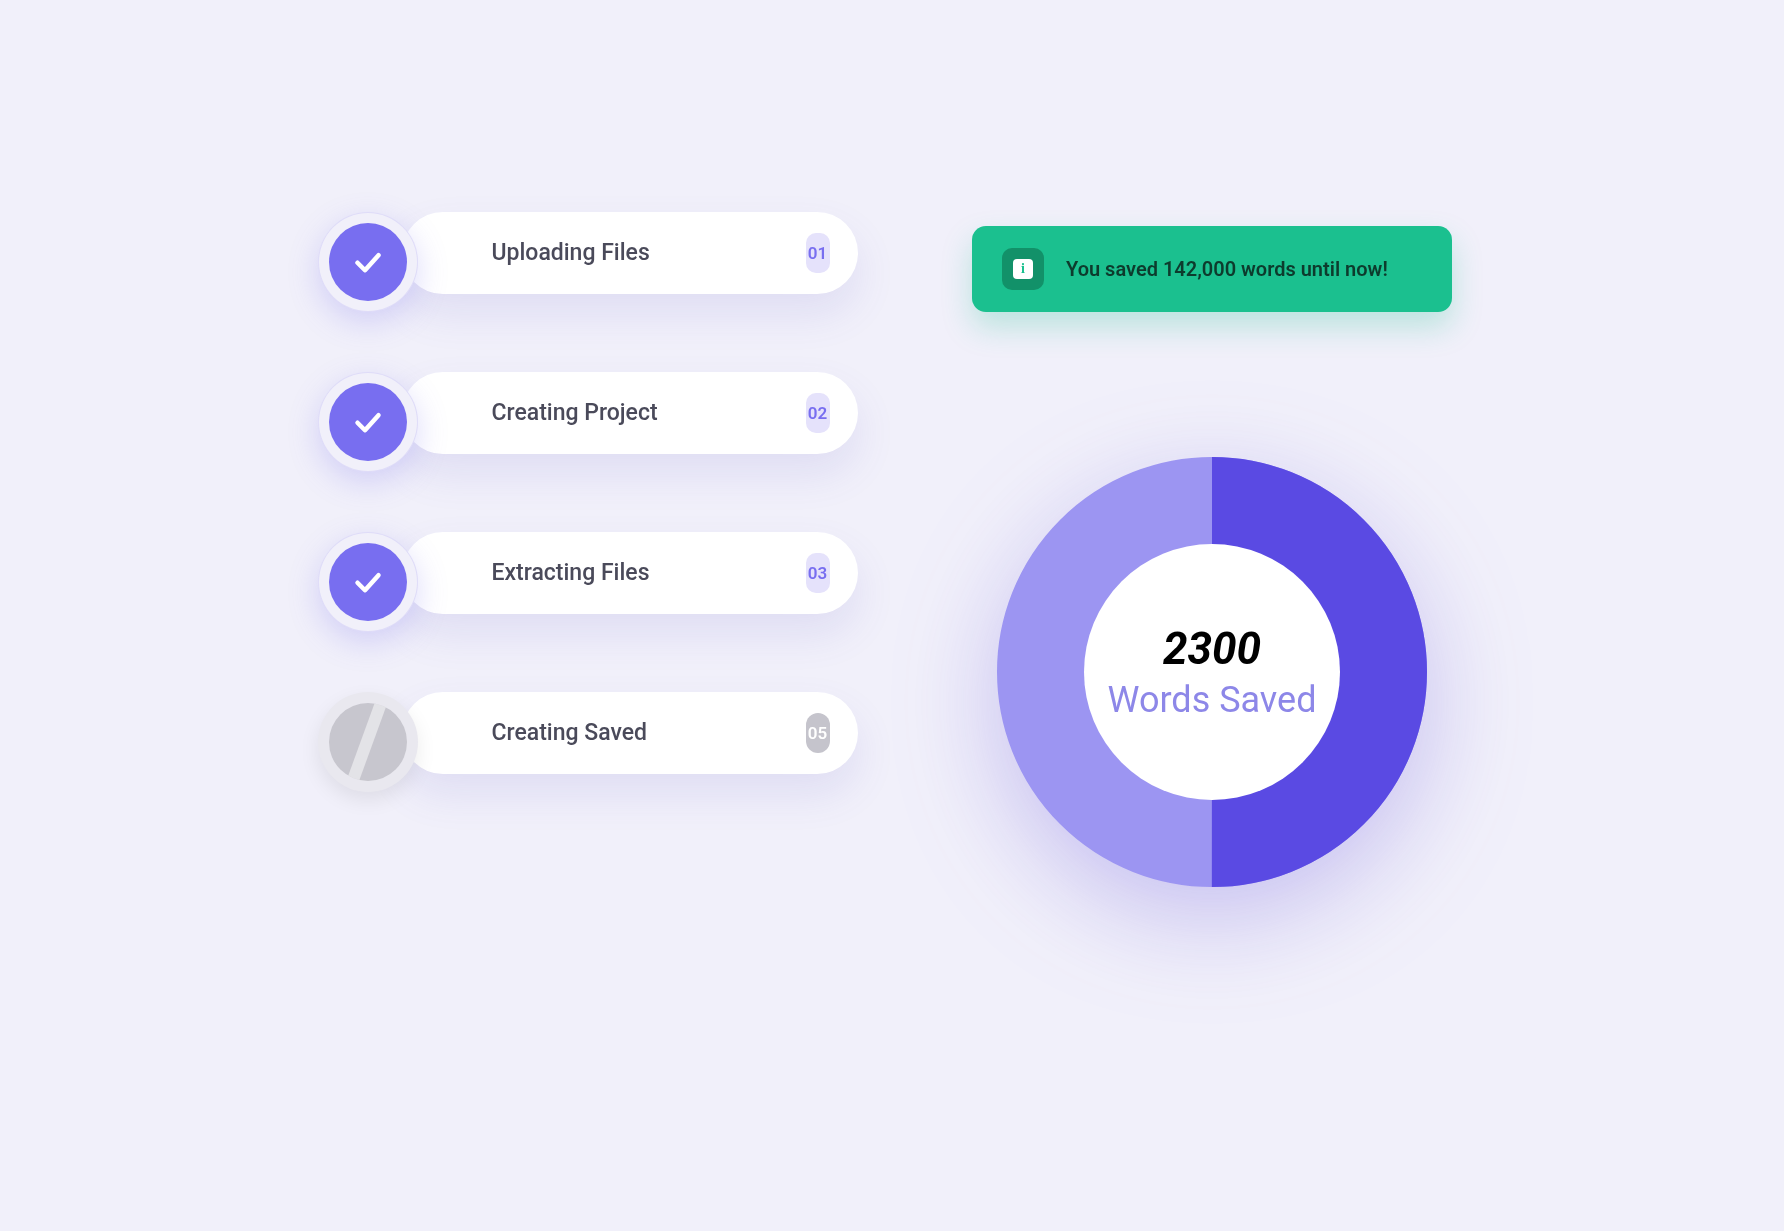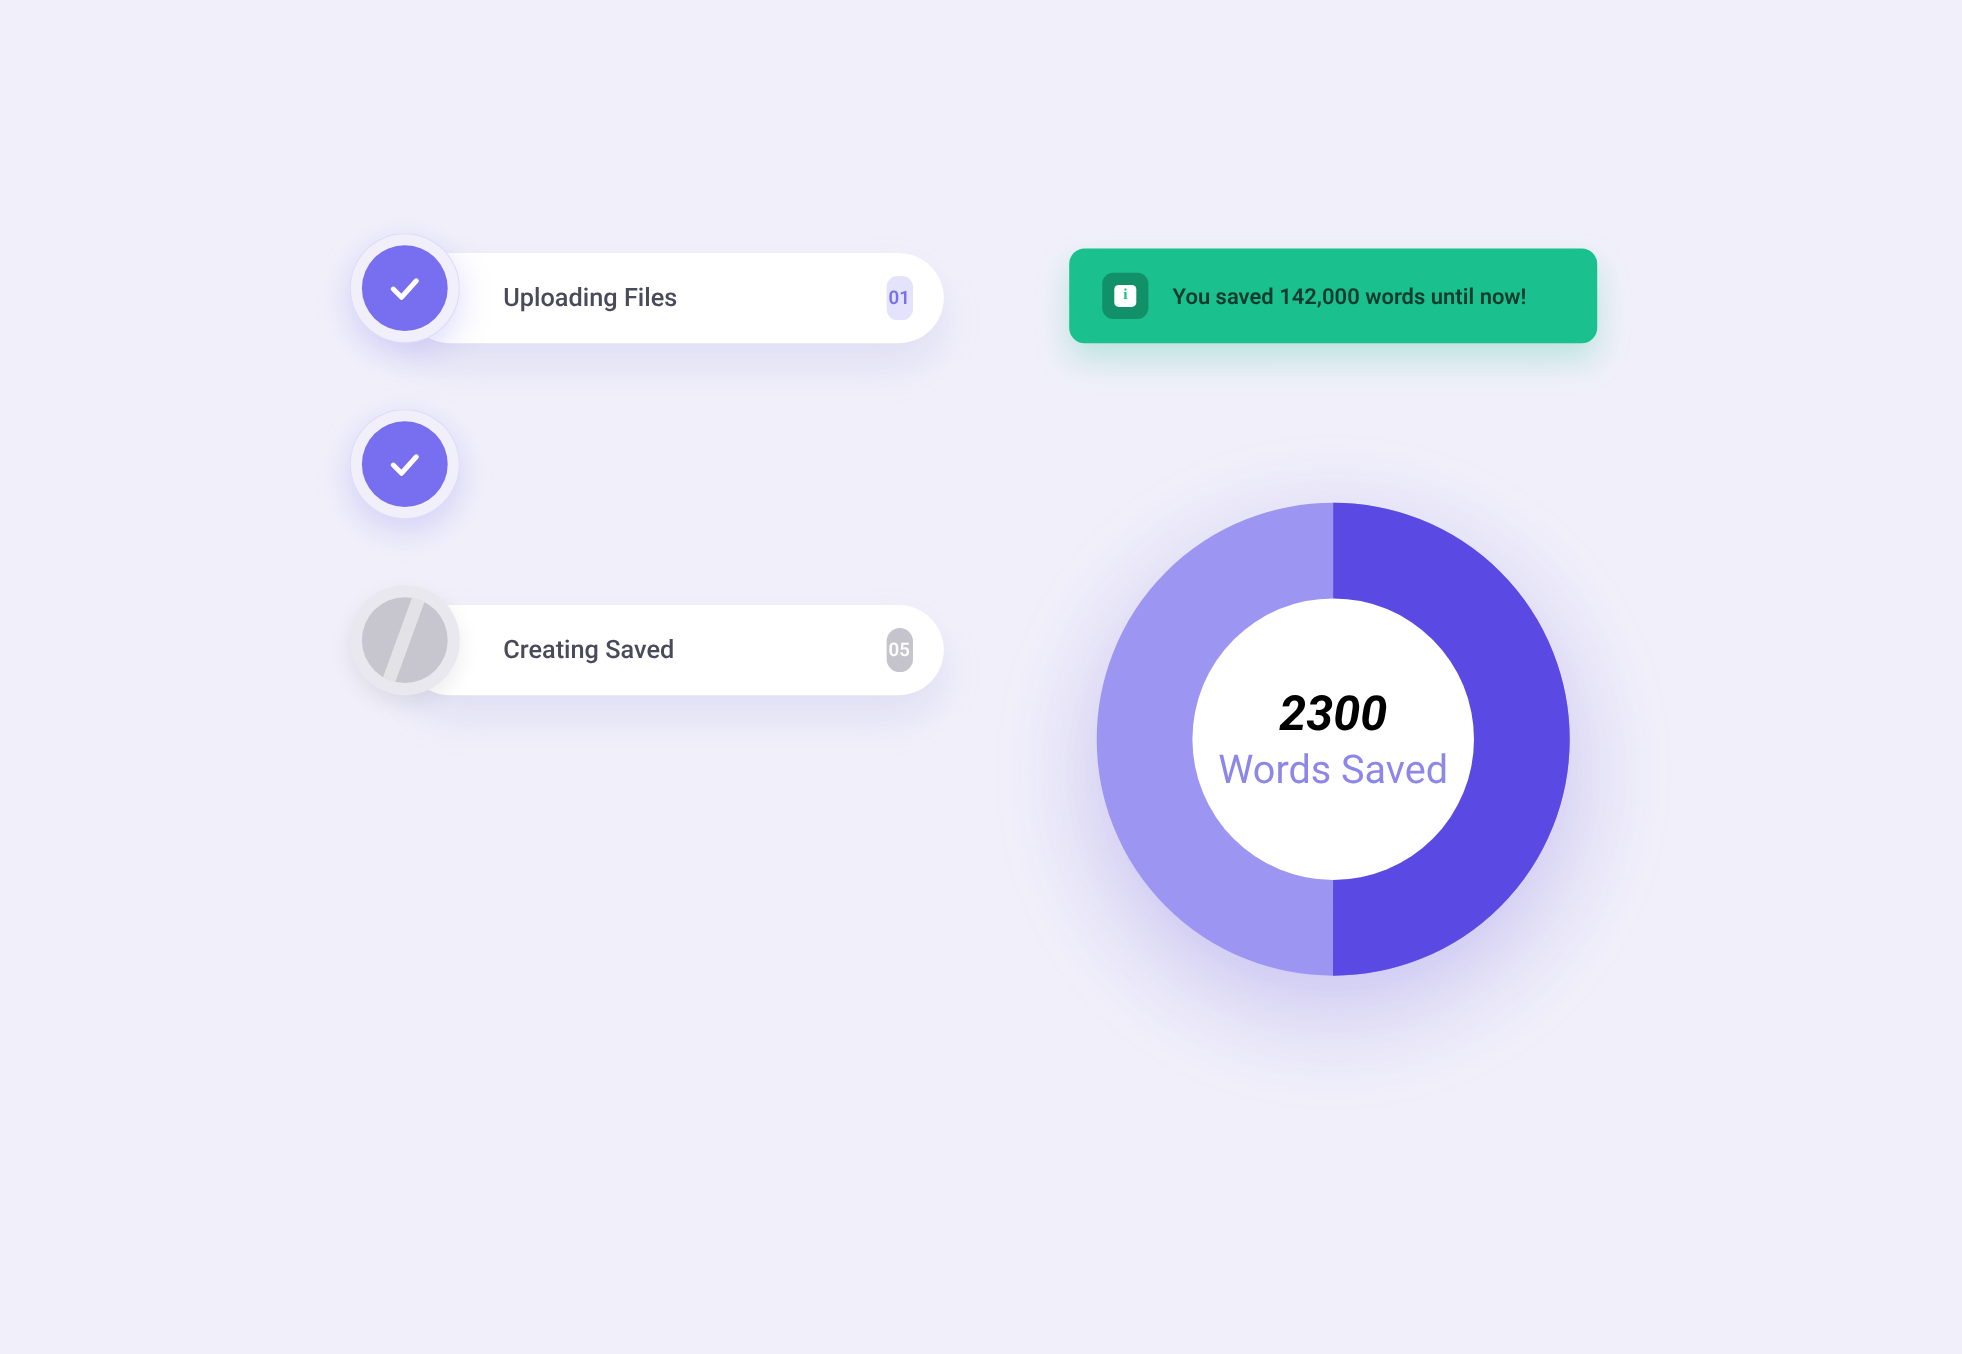--- a/index.html
+++ b/index.html
@@ -27,22 +27,23 @@
       gap: 100px;
     }
     .steps-column {
       display: flex;
       flex-direction: column;
       gap: 60px;
       flex: 0 0 540px;
     }
     .step-row {
       display: flex;
-      align-items: flex-end;
-      position: relative;
+      align-items: flex-start;
+      position: relative;
+      gap: 34px;
     }
     .step-circle {
       width: 100px;
       height: 100px;
       border-radius: 50%;
       position: relative;
       z-index: 2;
       display: flex;
       align-items: center;
       justify-content: center;
@@ -210,28 +211,45 @@
               <path d="M5 12.5L10 17.5L19 7.5" stroke="#ffffff" stroke-width="3" stroke-linecap="round" stroke-linejoin="round"></path>
             </svg>
         </div>
       </div>
       <div class="step-pill">
         <span class="step-label">Uploading Files</span>
         <span class="step-badge done">01</span>
       </div>
     </div>
 
-
     <div class="step-row">
       <div class="step-circle done">
         <div class="inner">
           <svg width="36" height="36" viewBox="0 0 24 24" fill="none">
               <path d="M5 12.5L10 17.5L19 7.5" stroke="#ffffff" stroke-width="3" stroke-linecap="round" stroke-linejoin="round"></path>
             </svg>
         </div>
+      </div>
+      <div class="step-pill">
+        <span class="step-label">Creating Project</span>
+        <span class="step-badge done">02</span>
+      </div>
+    </div>
+
+    <div class="step-row">
+      <div class="step-circle done">
+        <div class="inner">
+          <svg width="36" height="36" viewBox="0 0 24 24" fill="none">
+              <path d="M5 12.5L10 17.5L19 7.5" stroke="#ffffff" stroke-width="3" stroke-linecap="round" stroke-linejoin="round"></path>
+            </svg>
+        </div>
+      </div>
+      <div class="step-pill">
+        <span class="step-label">Extracting Files</span>
+        <span class="step-badge done">03</span>
       </div>
     </div>
 
 
     <div class="step-row">
       <div class="step-circle pending">
         <div class="inner"></div>
       </div>
       <div class="step-pill">
         <span class="step-label">Creating Saved</span>

